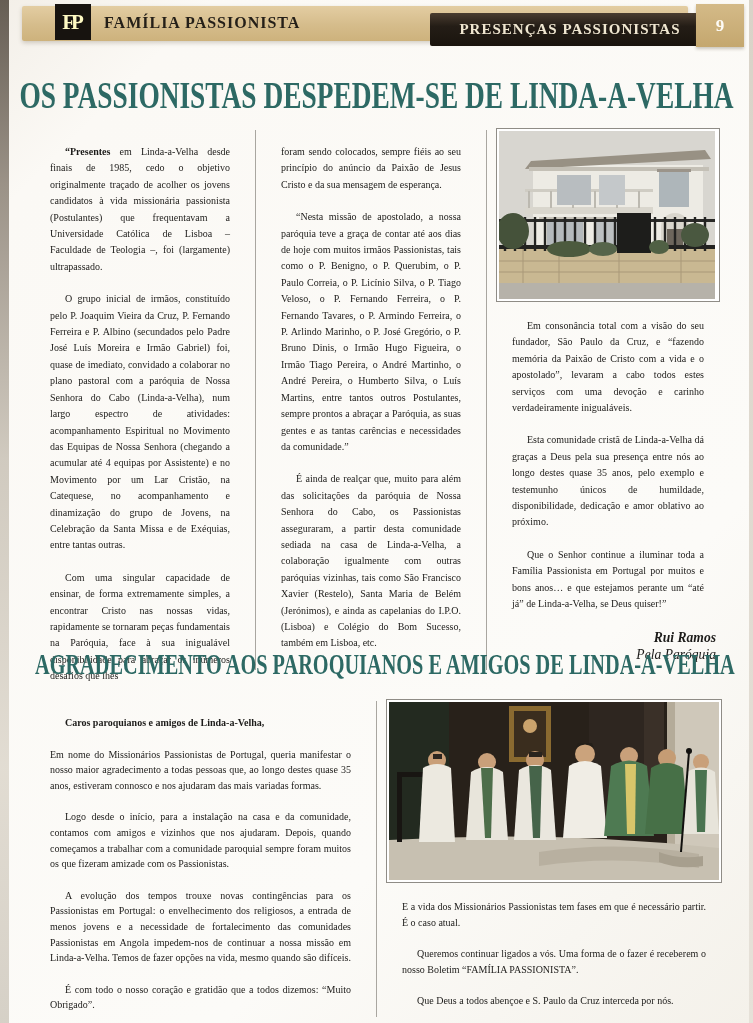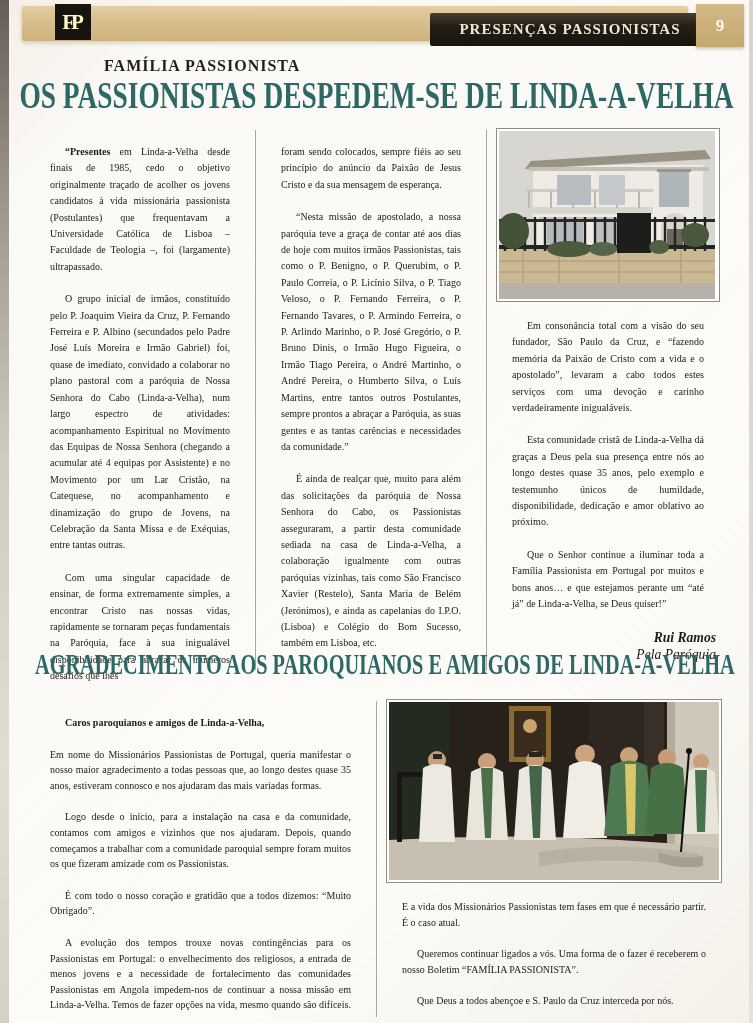--- a/index.html
+++ b/index.html
@@ -19,21 +19,21 @@
     background:linear-gradient(to bottom,#d9d3c8,#e6e1d8);}
 
   
   .band{position:absolute;left:22px;top:6px;width:666px;height:35px;
     background:linear-gradient(to bottom,#e3cda2,#d5bc8b 55%,#cdb27c);
     box-shadow:0 2px 4px rgba(90,75,50,.25);border-radius:2px 2px 3px 2px;}
   .fp-box{position:absolute;left:33px;top:-2px;width:36px;height:36px;background:#17130f;
     display:flex;align-items:center;justify-content:center;}
   .fp-box span{color:#fef9c3;font-weight:bold;font-size:21px;letter-spacing:-4px;padding-right:4px;}
   .band-title{position:absolute;left:82px;top:8px;font-weight:bold;font-size:16px;
-    letter-spacing:1px;color:#241f18;margin-top:43px;}
+    letter-spacing:1px;color:#241f18;}
   .dark-bar{position:absolute;left:408px;top:7px;width:280px;height:33px;
     background:linear-gradient(to bottom,#4a3d30,#241d16 40%,#1a140e);
     display:flex;align-items:center;justify-content:center;border-radius:2px;}
   .dark-bar span{color:#efe6d0;font-weight:bold;font-size:15px;letter-spacing:1px;}
   .page-num{position:absolute;left:696px;top:4px;width:48px;height:43px;
     background:linear-gradient(to bottom,#d4ba88,#c4a76e);
     display:flex;align-items:center;justify-content:center;
     box-shadow:0 2px 3px rgba(90,75,50,.3);}
   .page-num span{color:#fdfbf6;font-size:17px;font-weight:bold;}
 
@@ -196,22 +196,22 @@
 
   <div class="headline2">
     <span>AGRADECIMENTO AOS PAROQUIANOS E AMIGOS DE LINDA-A-VELHA</span>
   </div>
 
   <div class="a2-cols a2">
     <div class="a2-left">
       <p class="lead-line">Caros paroquianos e amigos de Linda-a-Velha,</p>
       <p>Em nome do Missionários Passionistas de Portugal, queria manifestar o nosso maior agradecimento a todas pessoas que, ao longo destes quase 35 anos, estiveram connosco e nos ajudaram das mais variadas formas.</p>
       <p class="ind">Logo desde o início, para a instalação na casa e da comunidade, contamos com amigos e vizinhos que nos ajudaram. Depois, quando começamos a trabalhar com a comunidade paroquial sempre foram muitos os que fizeram amizade com os Passionistas.</p>
+      <p class="ind">A evolução dos tempos trouxe novas contingências para os Passionistas em Portugal: o envelhecimento dos religiosos, a entrada de menos jovens e a necessidade de fortalecimento das comunidades Passionistas em Angola impedem-nos de continuar a nossa missão em Linda-a-Velha. Temos de fazer opções na vida, mesmo quando são difíceis.</p>
       <p class="ind">É com todo o nosso coração e gratidão que a todos dizemos: “Muito Obrigado”.</p>
-      <p class="ind">A evolução dos tempos trouxe novas contingências para os Passionistas em Portugal: o envelhecimento dos religiosos, a entrada de menos jovens e a necessidade de fortalecimento das comunidades Passionistas em Angola impedem-nos de continuar a nossa missão em Linda-a-Velha. Temos de fazer opções na vida, mesmo quando são difíceis.</p>
     </div>
     <div class="vdiv"></div>
     <div class="a2-right">
       <div class="photo-frame">
 
         <svg width="330" height="178" viewBox="0 0 330 178">
           <rect width="330" height="178" fill="#28211a"></rect>
           <rect x="0" y="0" width="60" height="140" fill="#232a20"></rect>
           <rect x="200" y="0" width="60" height="120" fill="#2e2620"></rect>
           <rect x="255" y="0" width="20" height="130" fill="#3a3028"></rect>

